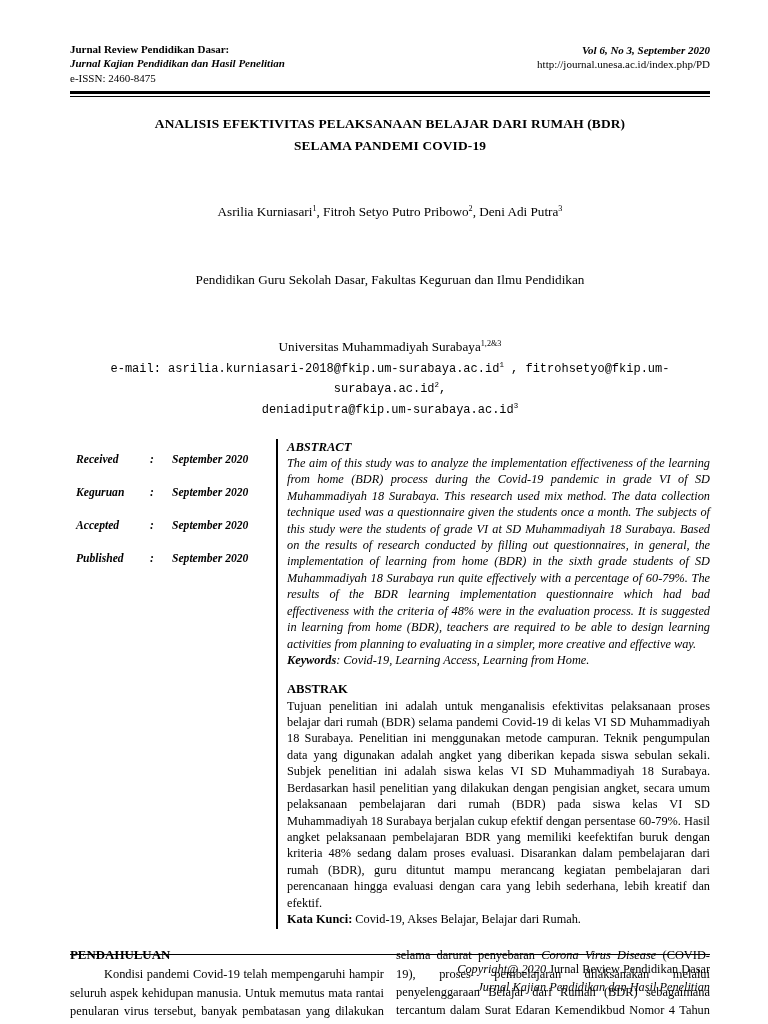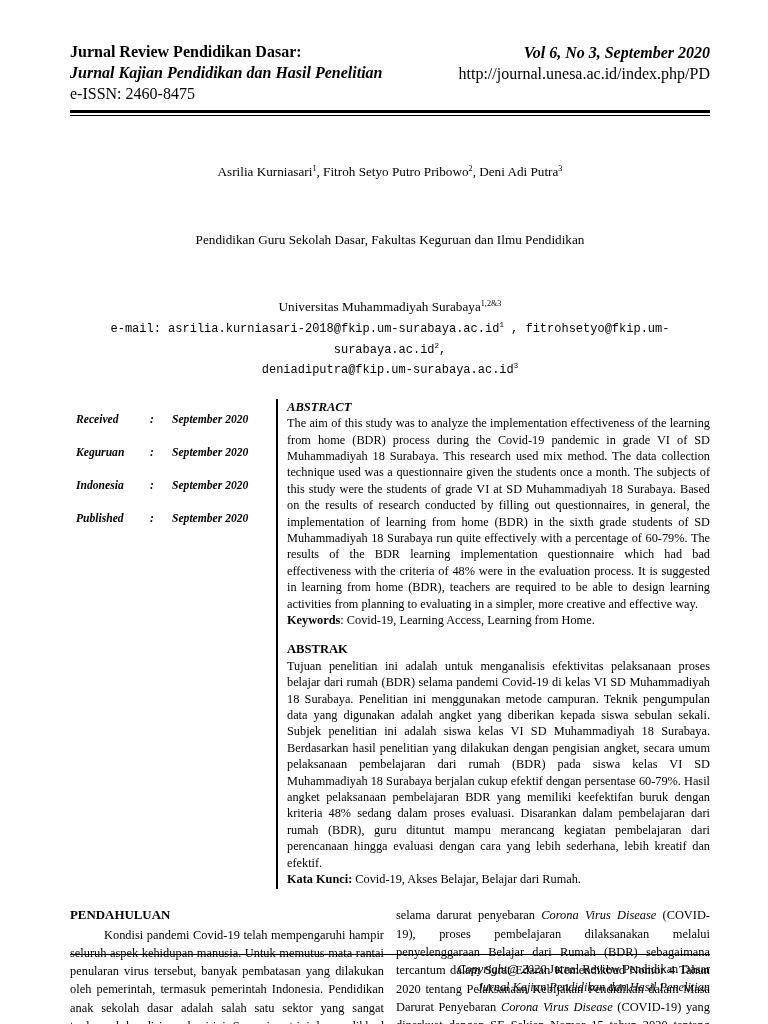--- a/index.html
+++ b/index.html
@@ -28,21 +28,21 @@
     justify-content: space-between;
     align-items: flex-start;
     padding-top: 6px;
   }
   .runhead-left { line-height: 1.30; }
   .runhead-right {
     text-align: right;
     line-height: 1.30;
     padding-top: 1px;
   }
-  .rh-line { font-size: 16px; white-space: nowrap; }
+  .rh-line { font-size: 11px; white-space: nowrap; }
   .rh-bold { font-weight: bold; }
   .rh-bolditalic { font-weight: bold; font-style: italic; }
   .rh-plain { font-weight: normal; }
 
   .double-rule {
     margin-top: 6px;
     border-top: 3px solid #000;
     border-bottom: 1px solid #000;
     height: 2px;
   }
@@ -111,20 +111,21 @@
     padding-bottom: 2px;
   }
   .abs-heading {
     font-weight: bold;
     font-style: italic;
     font-size: 12.6px;
     line-height: 1.30;
   }
   .abs-heading.plain { font-style: normal; }
   .abs-body {
+    font-style: italic;
     font-size: 12.3px;
     line-height: 1.335;
     text-align: justify;
     margin: 0;
   }
   .abs-body.plain { font-style: normal; }
   .kw-lead { font-weight: bold; }
   .abs-gap { height: 13px; }
 
   
@@ -183,20 +184,24 @@
       <div class="rh-line rh-bolditalic">Jurnal Kajian Pendidikan dan Hasil Penelitian</div>
       <div class="rh-line rh-plain">e-ISSN: 2460-8475</div>
     </div>
     <div class="runhead-right">
       <div class="rh-line rh-bolditalic">Vol 6, No 3, September 2020</div>
       <div class="rh-line rh-plain">http://journal.unesa.ac.id/index.php/PD</div>
     </div>
   </div>
   <div class="double-rule"></div>
 
+  <div class="title-block">
+    <div class="title-line">ANALISIS EFEKTIVITAS PELAKSANAAN BELAJAR DARI RUMAH (BDR)</div>
+    <div class="title-line">SELAMA PANDEMI COVID-19</div>
+  </div>
 
   <div class="authors-block">
     <div class="auth-line">
       <span>Asrilia Kurniasari</span><sup>1</sup><span>, Fitroh Setyo Putro Pribowo</span><sup>2</sup><span>, Deni Adi Putra</span><sup>3</sup>
     </div>
     <div class="auth-line">Pendidikan Guru Sekolah Dasar, Fakultas Keguruan dan Ilmu Pendidikan</div>
     <div class="auth-line">
       <span>Universitas Muhammadiyah Surabaya</span><sup>1,2&amp;3</sup>
     </div>
     <div class="mail-line">
@@ -214,21 +219,21 @@
         <span class="meta-label">Received</span>
         <span class="meta-colon">:</span>
         <span class="meta-value">September 2020</span>
       </div>
       <div class="meta-row">
         <span class="meta-label">Keguruan</span>
         <span class="meta-colon">:</span>
         <span class="meta-value">September 2020</span>
       </div>
       <div class="meta-row">
-        <span class="meta-label">Indonesia</span>
+        <span class="meta-label">Accepted</span>
         <span class="meta-colon">:</span>
         <span class="meta-value">September 2020</span>
       </div>
       <div class="meta-row">
         <span class="meta-label">Published</span>
         <span class="meta-colon">:</span>
         <span class="meta-value">September 2020</span>
       </div>
     </div>
 

